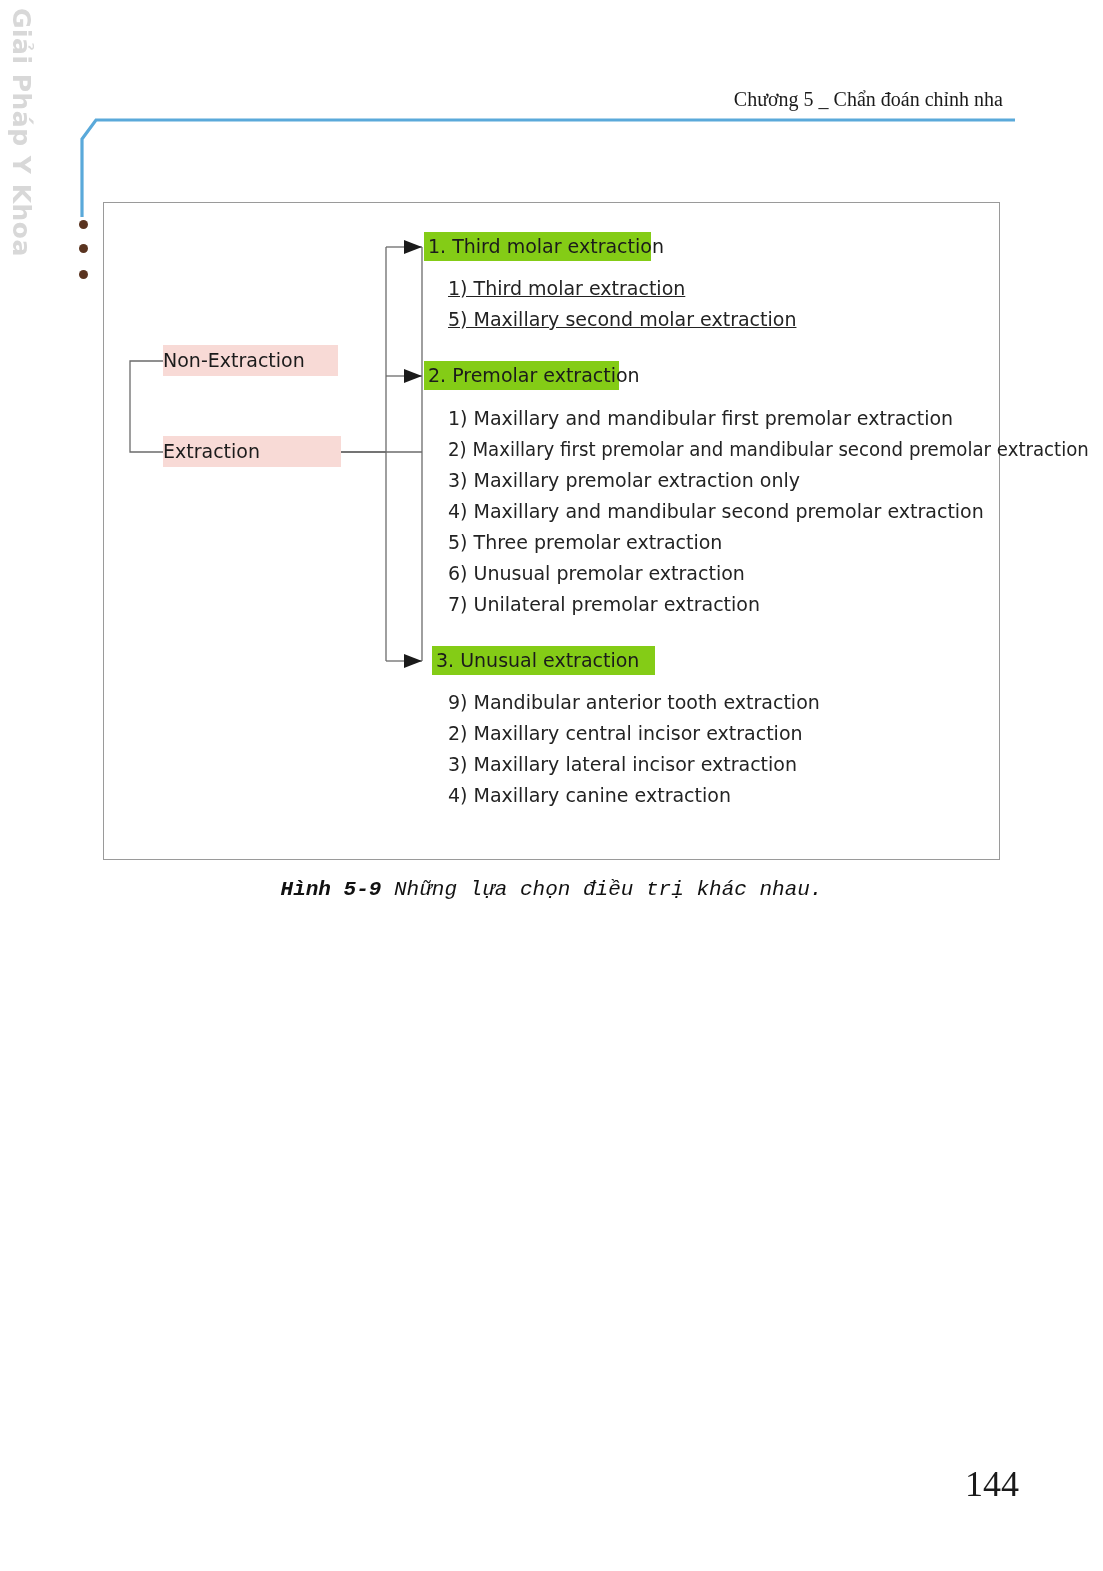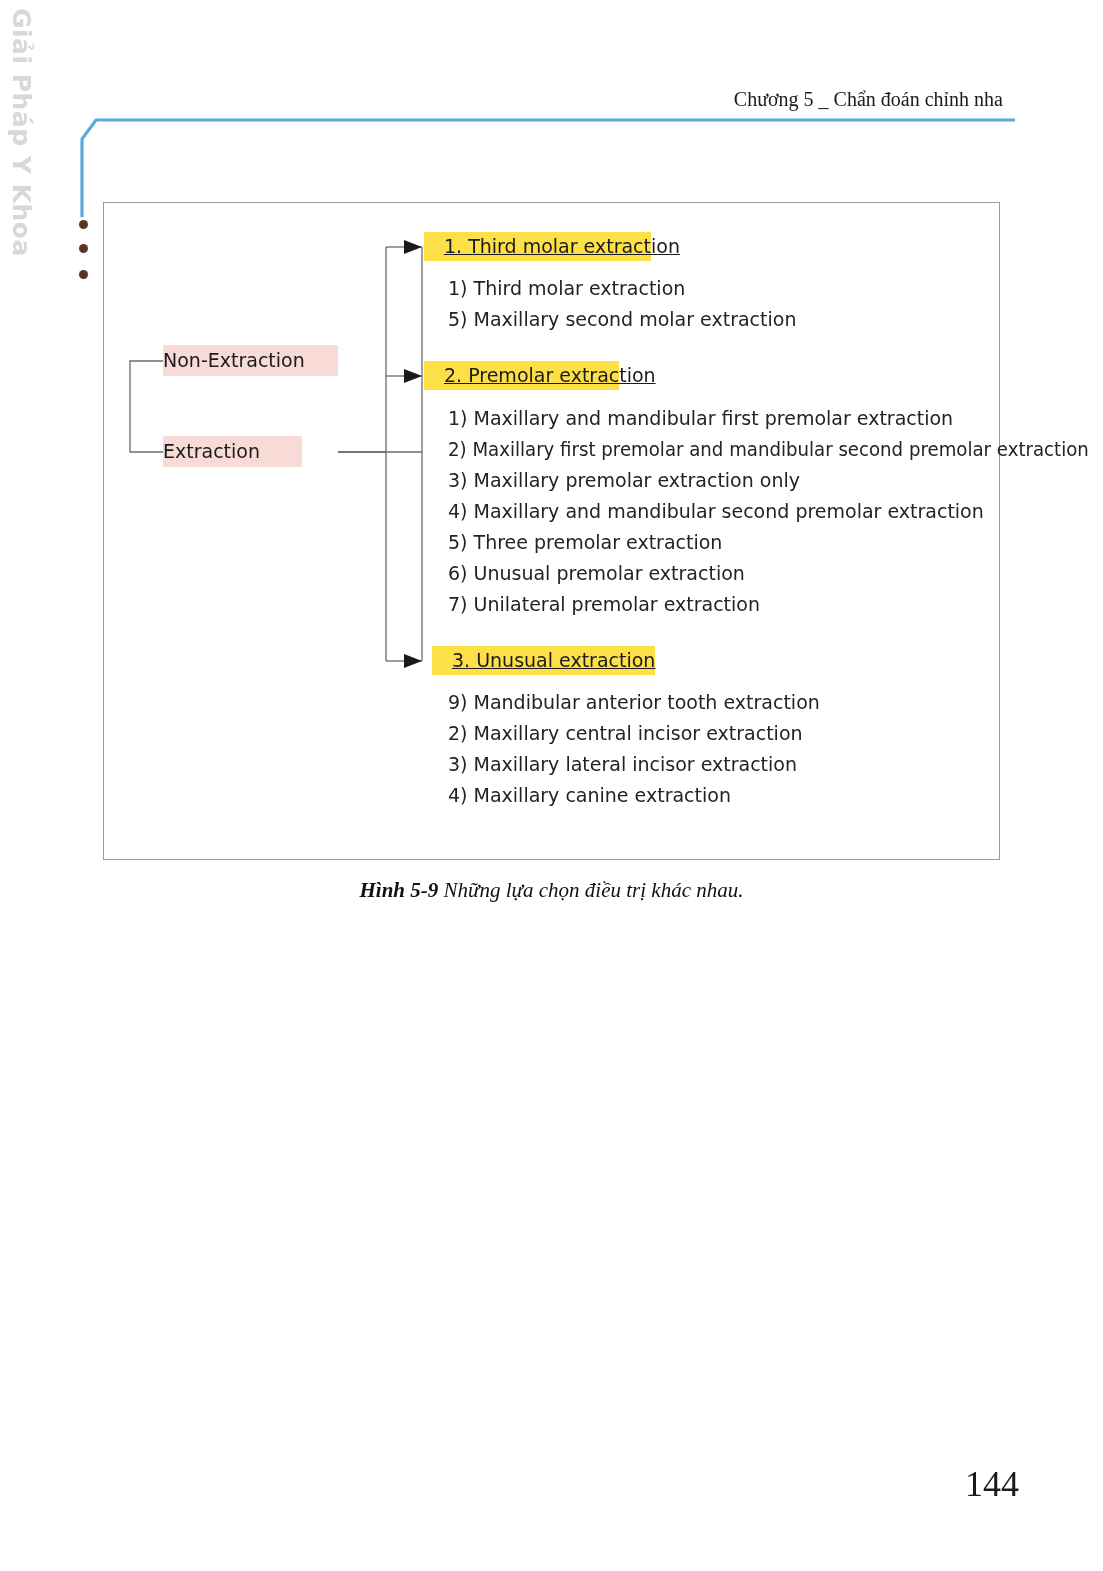--- a/index.html
+++ b/index.html
@@ -100,70 +100,69 @@
     font-family: "DejaVu Sans", sans-serif;
   }
   #box-non-extraction {
     left: 59px;
     top: 142px;
     width: 175px;
   }
   #box-extraction {
     left: 59px;
     top: 233px;
-    width: 139px;
+    width: 178px;
   }
 
   
   .blue-header {
     position: absolute;
-    background: #fde047;
+    background: #84cc16;
     color: #1b1b1b;
     font-size: 19px;
     line-height: 29px;
     height: 29px;
-    padding-left: 20px;
+    padding-left: 4px;
     box-sizing: border-box;
     white-space: nowrap;
     font-family: "DejaVu Sans", sans-serif;
-    text-decoration: underline;
   }
   #header-sec-1 { left: 320px; top: 29px;  width: 227px; }
   #header-sec-2 { left: 320px; top: 158px; width: 195px; }
   #header-sec-3 { left: 328px; top: 443px; width: 223px; }
 
   
   .item-list {
     position: absolute;
     left: 344px;
     font-size: 19px;
     color: #232323;
     font-family: "DejaVu Sans", sans-serif;
   }
-  #list-sec-1 { top: 70px; }
+  #list-sec-1 { top: 70px; text-decoration: underline; }
   #list-sec-2 { top: 200px; }
   #list-sec-3 { top: 484px; }
   .item-row {
     white-space: nowrap;
     height: 31px;
     line-height: 31px;
   }
   .item-row.condensed {
     transform: scaleX(0.955);
     transform-origin: left center;
   }
 
   
   #figure-caption {
     position: absolute;
     left: 0;
     top: 878px;
     width: 1103px;
     text-align: center;
-    font-family: Liberation Serif, serif;
+    font-family: Liberation Mono, monospace;
     font-size: 21px;
     font-style: italic;
     color: #111111;
   }
   #figure-caption .cap-label {
     font-weight: bold;
     font-style: italic;
   }
 
   

